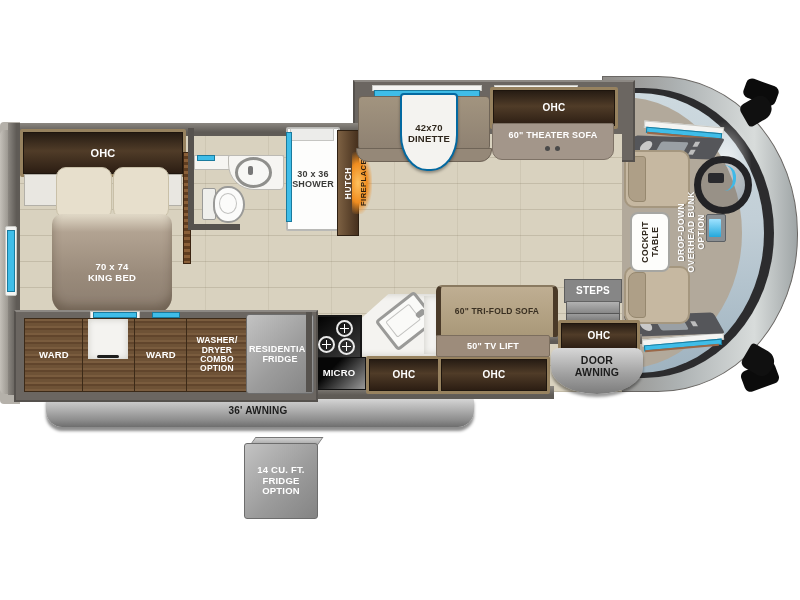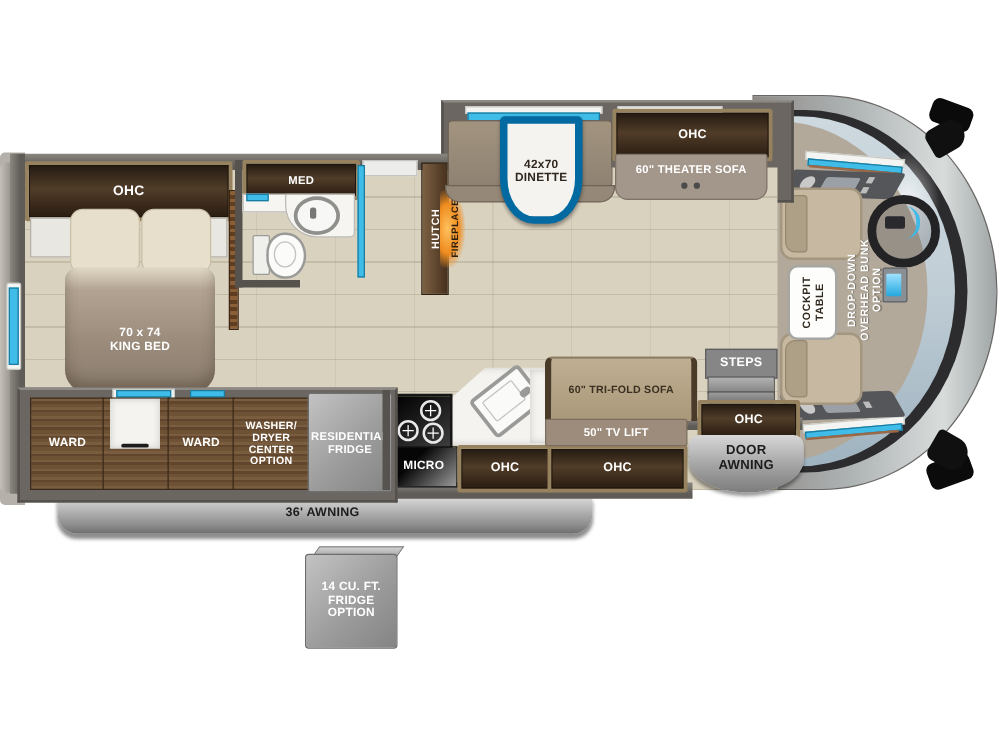--- a/index.html
+++ b/index.html
@@ -148,52 +148,53 @@
               background:linear-gradient(180deg,#e2dac8 0%,#b2a392 18%,#9a8b7b 60%,#8a7c6e 100%);
               box-shadow:inset 0 -8px 10px rgba(60,45,30,.35);">
     <div class="lbl" style="font-size:9.5px;margin-top:18px;">70 x 74
 KING BED</div>
   </div>
   <div class="abs" style="left:183px;top:152px;width:6px;height:110px;
               background:repeating-linear-gradient(180deg,#8a5f38 0 3px,#5f3d20 3px 6px);border:1px solid #3c2512;"></div>
 
   <div class="abs" style="left:188px;top:128px;width:6px;height:102px;background:#56524e;"></div>
   <div class="abs" style="left:188px;top:224px;width:52px;height:6px;background:#56524e;"></div>
-  <div class="abs wcab cc" style="left:194px;top:128px;width:88px;height:26px;">
-    <div class="lbl" style="font-size:9px;">MED</div>
-  </div>
   <div class="abs" style="left:194px;top:155px;width:88px;height:13px;background:#f6f5f2;border:1px solid #bcbab4;"></div>
   <div class="abs" style="left:228px;top:155px;width:54px;height:33px;background:#f6f5f2;border:1px solid #bcbab4;border-radius:2px 2px 4px 26px;"></div>
   <div class="abs cyan-strip" style="left:197px;top:155px;width:16px;height:4px;"></div>
   <div class="abs" style="left:235px;top:157px;width:31px;height:25px;border-radius:50%;background:#f7f7f5;border:3px solid #8f8f8c;"></div>
   <div class="abs" style="left:248px;top:166px;width:5px;height:9px;background:#777;border-radius:2px;"></div>
   <div class="abs" style="left:202px;top:188px;width:12px;height:30px;background:#efefec;border:1px solid #9a9a98;border-radius:2px;"></div>
   <div class="abs" style="left:213px;top:186px;width:28px;height:33px;background:#fbfbfa;border:2px solid #9a9a98;border-radius:45% 50% 50% 45%;">
     <div class="abs" style="left:4px;top:5px;width:16px;height:19px;border-radius:50%;border:1px solid #c2c2c0;"></div>
   </div>
 
+  <div class="abs cc" style="left:286px;top:127px;width:50px;height:100px;background:#fdfdfc;border:2px solid #b9b9b6;border-radius:2px;">
+    <div class="lbl dk" style="font-size:9px;color:#3c3c3a;">30 x 36
+SHOWER</div>
+  </div>
   <div class="abs" style="left:290px;top:128px;width:42px;height:11px;background:#ececea;border:1px solid #c5c5c2;"></div>
   <div class="abs cyan-strip" style="left:286px;top:132px;width:4px;height:88px;"></div>
 
   <div class="abs cc" style="left:337px;top:130px;width:20px;height:104px;background:linear-gradient(90deg,#7d6143,#46301d);border:1px solid #2e2012;">
     <div class="vlbl lbl" style="font-size:8.5px;">HUTCH</div>
   </div>
   <div class="abs" style="left:352px;top:152px;width:20px;height:62px;
               background:radial-gradient(ellipse at 30% 50%,#ffc15e 0%,#ef8c1f 45%,rgba(239,140,31,0) 75%);"></div>
   <div class="abs cc" style="left:356px;top:154px;width:14px;height:58px;">
     <div class="vlbl dk" style="font-size:7.5px;color:#2b1d0e;">FIREPLACE</div>
   </div>
 
   <div class="abs white-strip" style="left:372px;top:85px;width:108px;height:4px;"></div>
   <div class="abs cyan-strip" style="left:374px;top:90px;width:104px;height:5px;"></div>
   <div class="abs white-strip" style="left:494px;top:85px;width:82px;height:4px;"></div>
   <div class="abs" style="left:358px;top:96px;width:130px;height:56px;border-radius:4px 4px 8px 8px;
               background:linear-gradient(180deg,#a2947f,#8d8071);border:1px solid #6f6457;"></div>
   <div class="abs" style="left:356px;top:148px;width:134px;height:12px;background:#958878;border-radius:0 0 12px 12px;border:1px solid #6f6457;"></div>
-  <div class="abs marble" style="left:400px;top:93px;width:54px;height:74px;border:6px solid #0369a1;
+  <div class="abs marble" style="left:400px;top:93px;width:54px;height:74px;border:2px solid #0369a1;
               border-radius:4px 4px 27px 27px / 4px 4px 36px 36px;box-shadow:0 2px 3px rgba(0,0,0,.35);">
     <div class="lbl dk" style="position:absolute;left:0;right:0;top:28px;font-size:9.5px;">42x70
 DINETTE</div>
   </div>
 
   <div class="abs wcab cc" style="left:490px;top:87px;width:122px;height:36px;">
     <div class="lbl" style="font-size:10px;">OHC</div>
   </div>
   <div class="abs" style="left:492px;top:123px;width:120px;height:35px;background:#a3968a;border:1px solid #7e7266;
               border-radius:2px 2px 10px 10px;">
@@ -258,21 +259,21 @@
   <div class="abs wgrain" style="left:82px;top:318px;width:52px;height:72px;">
     <div class="abs marble" style="left:5px;top:0;width:40px;height:40px;"></div>
     <div class="abs" style="left:14px;top:36px;width:22px;height:3px;background:#1d1d1d;border-radius:2px;"></div>
   </div>
   <div class="abs wgrain cc" style="left:134px;top:318px;width:52px;height:72px;">
     <div class="lbl" style="font-size:9.5px;">WARD</div>
   </div>
   <div class="abs wgrain cc" style="left:186px;top:318px;width:60px;height:72px;">
     <div class="lbl" style="font-size:8.5px;line-height:1.1;">WASHER/
 DRYER
-CENTER
+COMBO
 OPTION</div>
   </div>
   <div class="abs gbox cc" style="left:246px;top:314px;width:66px;height:78px;">
     <div class="lbl" style="font-size:9px;">RESIDENTIAL
 FRIDGE</div>
   </div>
   <div class="abs" style="left:306px;top:312px;width:6px;height:80px;background:#56524e;"></div>
 
 </div>
 

